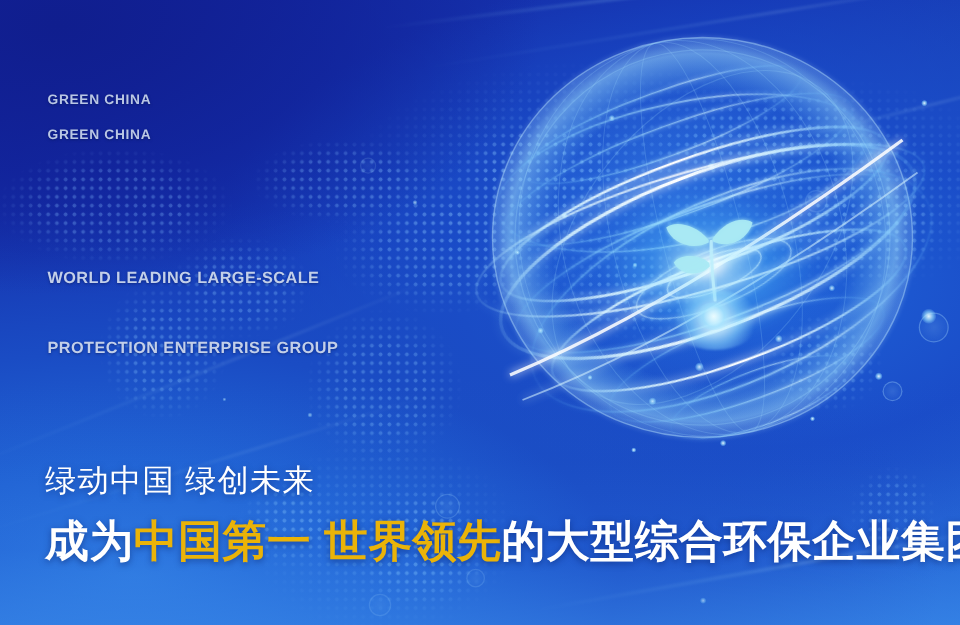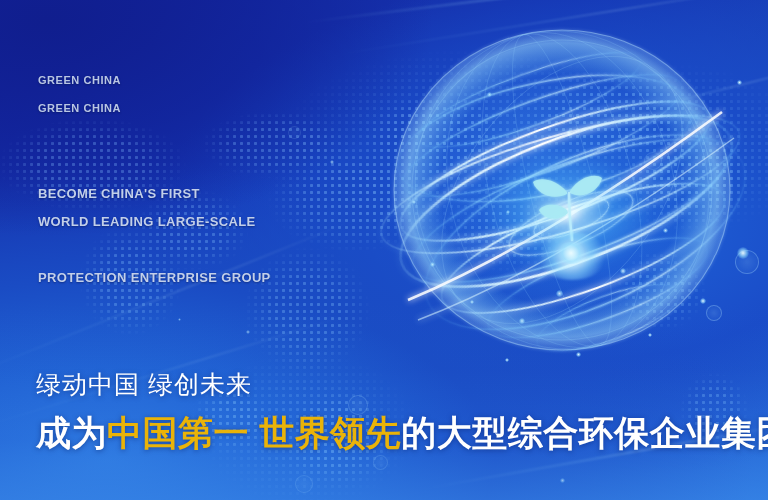--- a/index.html
+++ b/index.html
@@ -348,21 +348,20 @@
   </div>
 
   <div class="glowdot" style="left:536px; top:232px; width:72px; height:48px; filter:blur(1px);"></div>
   <div class="glowdot" style="left:556px; top:242px; width:30px; height:22px;"></div>
 
   <div id="text-layer">
 
     <div class="en-tag t1">GREEN CHINA</div>
     <div class="en-tag t2">GREEN CHINA</div>
 
-    <div class="en-line l1">BECOME CHINA'S FIRST</div>
     <div class="en-line l2">WORLD LEADING LARGE-SCALE</div>
     <div class="en-line l4">PROTECTION ENTERPRISE GROUP</div>
 
     <div id="cn-line-1">绿动中国 绿创未来</div>
 
     <div id="cn-line-2"><span class="seg">成为</span><span class="hl">中国第一 世界领先</span><span class="seg">的大型综合环保企业集团</span></div>
 
   </div>
 </div>
 

